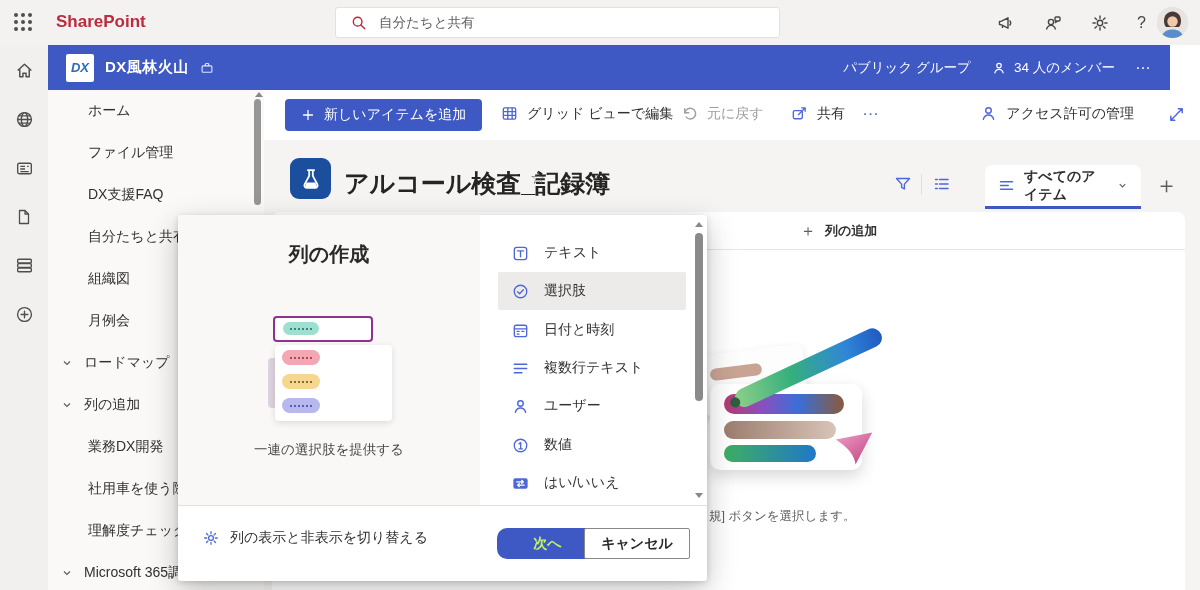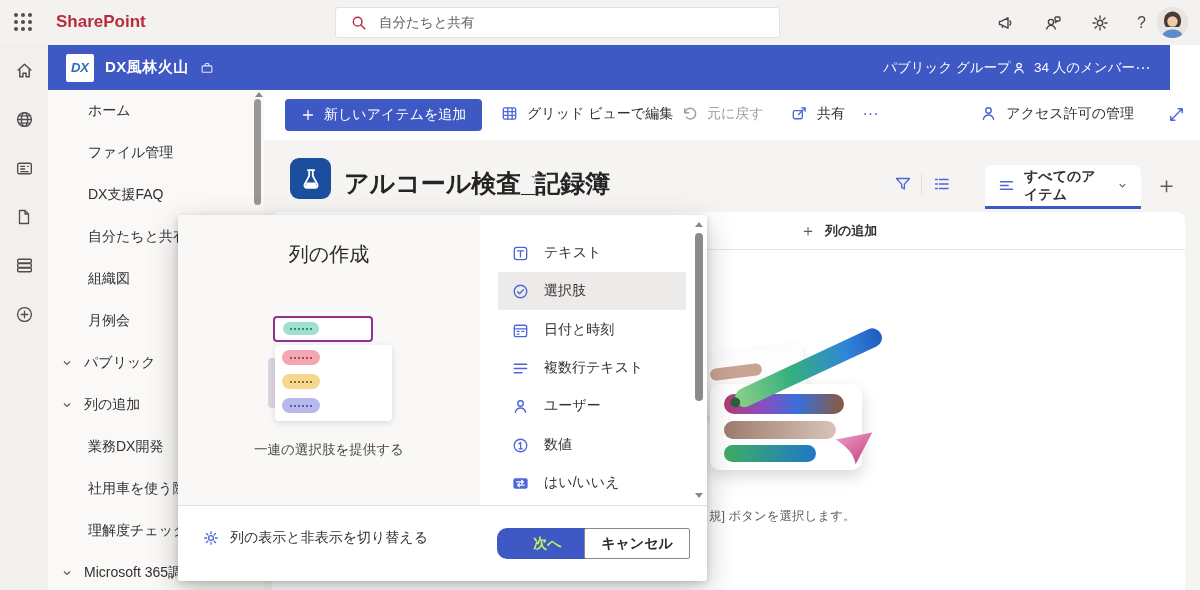--- a/index.html
+++ b/index.html
@@ -18,21 +18,21 @@
   .top-icons{right:54px;top:0;height:45px;display:flex;align-items:center;gap:27px;color:#484644}
   .top-icons > span{cursor:pointer}
   .help-glyph{font-size:16px;color:#484644;font-weight:400}
   .avatar{right:12px;top:7px;width:31px;height:31px;border-radius:50%;overflow:hidden;background:#e2dedb;cursor:pointer}
   
   .siteheader{left:48px;top:45px;width:1122px;height:45px;background:#3e58c4;display:flex;align-items:center;gap:11px;
               padding:0 18px;box-sizing:border-box;color:#fff}
   .sitelogo{width:28px;height:28px;background:#fff;color:#2b6cb8;font-weight:800;font-style:italic;font-size:13px;
             display:grid;place-items:center;border-radius:2px}
   .sitename{font-size:15px;font-weight:700;letter-spacing:.5px;cursor:pointer}
-  .site-right{margin-left:auto;display:flex;font-size:13.5px}
+  .site-right{margin-left:auto;display:flex;gap:20px;font-size:13.5px}
   .site-right .lk{cursor:pointer;display:flex;align-items:center;gap:7px}
   .site-more{font-size:16px;letter-spacing:1px;cursor:pointer;line-height:10px}
   
   .rail{left:0;top:45px;width:48px;height:545px;background:#f1f0ef;display:flex;flex-direction:column;align-items:center;
         padding-top:15px;gap:28px;box-sizing:border-box;color:#504e4c}
   .rail span{cursor:pointer}
   
   .leftnav{left:48px;top:90px;width:216px;height:576px;background:#faf9f8;overflow:hidden}
   .nav-item{height:42px;display:flex;align-items:center;padding-left:40px;font-size:14px;color:#323130;cursor:pointer;white-space:nowrap}
   .nav-item.chev{padding-left:13px;gap:11px}
@@ -76,21 +76,21 @@
   .card2{left:30px;top:72px;width:152px;height:86px;background:#fff;border-radius:10px;box-shadow:0 6px 16px rgba(0,0,0,.16)}
   .pill-a{left:14px;top:10px;width:120px;height:20px;border-radius:10px;
           background:linear-gradient(90deg,#b63a6e,#8a4fc0 32%,#3a6fd8 62%,#8a5a3a)}
   .pill-b{left:14px;top:37px;width:112px;height:18px;border-radius:9px;background:linear-gradient(90deg,#9c7d6e,#d8c3b8)}
   .pill-c{left:14px;top:61px;width:92px;height:17px;border-radius:9px;background:linear-gradient(90deg,#3fae62,#1f78c8)}
   .cursor3d{left:150px;top:112px}
   
   .dialog{left:178px;top:215px;width:529px;height:365px;background:#fff;z-index:40;border-radius:3px;
           box-shadow:0 10px 30px rgba(0,0,0,.24),0 2px 6px rgba(0,0,0,.16)}
   .dlg-left{left:0;top:0;width:302px;height:290px;background:#f9f8f6;border-radius:3px 0 0 0}
-  .dlg-title{left:0;top:26px;width:302px;text-align:center;font-size:20px;font-weight:400;color:#2b2a29}
+  .dlg-title{left:0;top:26px;width:302px;text-align:center;font-size:20px;font-weight:700;color:#2b2a29}
   .dlg-strip{left:90px;top:143px;width:30px;height:50px;background:#ddd2df;border-radius:4px}
   .dlg-topbox{left:95px;top:101px;width:100px;height:26px;background:#fff;border:2px solid #8e3192;border-radius:4px;box-sizing:border-box}
   .mpill{position:absolute;border-radius:8px;display:grid;place-items:center}
   .mpill i{display:block;width:22px;border-top:2px dotted rgba(0,0,0,.45)}
   .p-teal{left:8px;top:4px;width:36px;height:13px;background:#9fdfd0}.p-teal i{border-color:#2f8a7b}
   .dlg-card{left:97px;top:130px;width:117px;height:76px;background:#fff;border-radius:4px;box-shadow:0 2px 7px rgba(0,0,0,.12)}
   .p-pink{left:7px;top:5px;width:38px;height:15px;background:#f2a7b2}.p-pink i{border-color:#a84a56}
   .p-yel{left:7px;top:29px;width:38px;height:15px;background:#f5d78f}.p-yel i{border-color:#8a6c31}
   .p-pur{left:7px;top:53px;width:38px;height:15px;background:#b7b8ee}.p-pur i{border-color:#5a5cb0}
   .dlg-caption{left:0;top:226px;width:302px;text-align:center;font-size:13.5px;color:#494847}
@@ -249,21 +249,21 @@
     </div>
   <div class="nav-item">
       <span>月例会</span>
     </div>
   <div class="nav-item chev">
       <span class="cv">
         <svg class="i" width="12" height="12" viewBox="0 0 20 20" fill="none" stroke="currentColor" stroke-width="2">
           <path d="M5 7.5l5 5 5-5"></path>
         </svg>
       </span>
-      <span>パブリック</span>
+      <span>ロードマップ</span>
     </div>
   <div class="nav-item chev">
       <span class="cv">
         <svg class="i" width="12" height="12" viewBox="0 0 20 20" fill="none" stroke="currentColor" stroke-width="2">
           <path d="M5 7.5l5 5 5-5"></path>
         </svg>
       </span>
       <span>列の追加</span>
     </div>
   <div class="nav-item">

